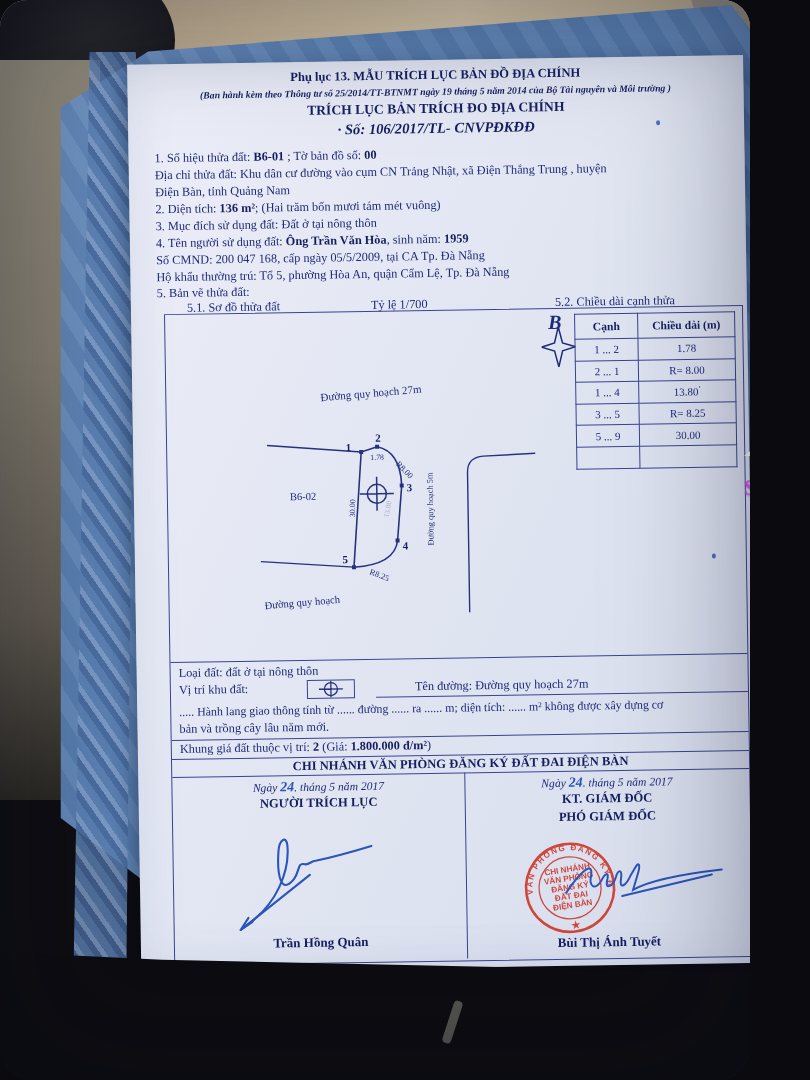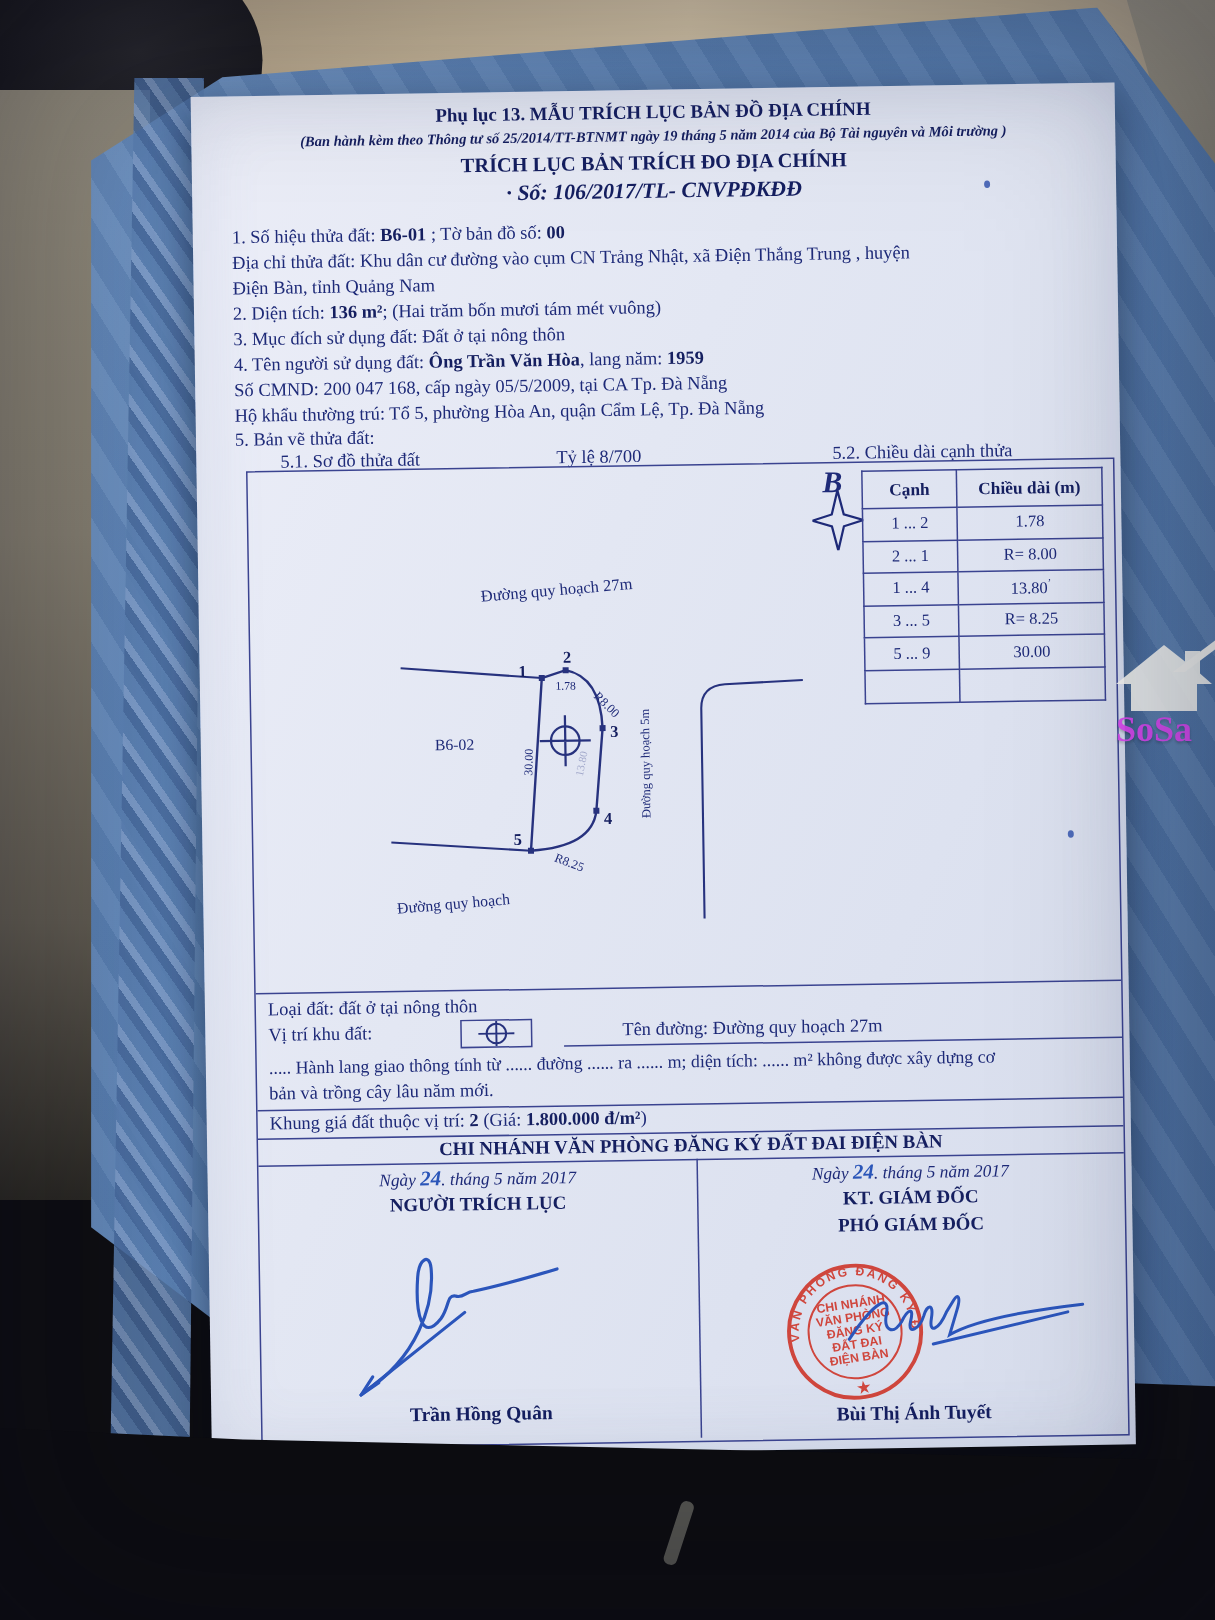--- a/index.html
+++ b/index.html
@@ -1,17 +1,17 @@
 <!DOCTYPE html>
 <html><head>
 <meta charset="utf-8">
 <style>
   html,body{margin:0;padding:0;background:#0b0b0f;}
-  .scene{position:relative;width:810px;height:1080px;overflow:hidden;
-         font-family:"Liberation Serif",serif;background:#0e0e12;}
+  .scene{position:relative;width:750px;height:1080px;overflow:hidden;
+         font-family:"Liberation Serif",serif;background:#0e0e12;border-radius:27px;}
 
   
   .floor-top{position:absolute;left:0;top:0;width:810px;height:170px;
     background:linear-gradient(100deg,#a4947c 0%,#c3b396 35%,#cfc0a4 55%,#b4a78e 80%,#9a9183 100%);}
   .concrete-tr{position:absolute;right:0;top:0;width:140px;height:190px;
     background:radial-gradient(circle at 20% 30%, #55524a 0 3px, transparent 4px),
                radial-gradient(circle at 70% 60%, #4e4b44 0 4px, transparent 5px),
                radial-gradient(circle at 45% 80%, #5a574e 0 3px, transparent 4px),
                linear-gradient(160deg,#928e82,#7e7a6e);
     clip-path:polygon(58% 0,100% 0,100% 100%,98% 100%);}
@@ -95,26 +95,26 @@
       <div class="line ctr b" style="top:26px;font-size:9.7px;font-style:italic;">(Ban hành kèm theo Thông tư số 25/2014/TT-BTNMT ngày 19 tháng 5 năm 2014 của Bộ Tài nguyên và Môi trường )</div>
       <div class="line ctr b" style="top:41px;font-size:13.6px;">TRÍCH LỤC BẢN TRÍCH ĐO ĐỊA CHÍNH</div>
       <div class="line ctr b" style="top:60px;font-size:14.6px;font-style:italic;">· Số: 106/2017/TL- CNVPĐKĐĐ</div>
       <div class="pen-dot" style="left:528px;top:64px;"></div>
 
       <div class="line" style="left:26px;top:87px;"><span>1. Số hiệu thửa đất: </span><span class="b">B6-01</span><span> ; Tờ bản đồ số: </span><span class="b">00</span></div>
       <div class="line" style="left:26px;top:104px;">Địa chỉ thửa đất: Khu dân cư đường vào cụm CN Trảng Nhật, xã Điện Thắng Trung , huyện</div>
       <div class="line" style="left:26px;top:121px;">Điện Bàn, tỉnh Quảng Nam</div>
       <div class="line" style="left:26px;top:138px;"><span>2. Diện tích: </span><span class="b">136 m²</span><span>;      (Hai trăm bốn mươi tám mét vuông)</span></div>
       <div class="line" style="left:26px;top:155px;">3. Mục đích sử dụng đất: Đất ở tại nông thôn</div>
-      <div class="line" style="left:26px;top:172px;"><span>4. Tên người sử dụng đất: </span><span class="b">Ông Trần Văn Hòa</span><span>, lang năm: </span><span class="b">1959</span></div>
+      <div class="line" style="left:26px;top:172px;"><span>4. Tên người sử dụng đất: </span><span class="b">Ông Trần Văn Hòa</span><span>, sinh năm: </span><span class="b">1959</span></div>
       <div class="line" style="left:26px;top:189px;">Số CMND: 200 047 168, cấp ngày 05/5/2009, tại CA Tp. Đà Nẵng</div>
       <div class="line" style="left:26px;top:206px;">Hộ khẩu thường trú: Tổ 5, phường Hòa An, quận Cẩm Lệ, Tp. Đà Nẵng</div>
       <div class="line" style="left:26px;top:222px;">5. Bản vẽ thửa đất:</div>
       <div class="line" style="left:56px;top:237px;">5.1. Sơ đồ thửa đất</div>
-      <div class="line" style="left:240px;top:237px;">Tỷ lệ 8/700</div>
+      <div class="line" style="left:240px;top:237px;">Tỷ lệ 1/700</div>
       <div class="line" style="left:424px;top:237px;">5.2. Chiều dài cạnh thửa</div>
 
       <div class="frame">
 
         <div class="north-b">B</div>
         <svg width="34" height="40" style="position:absolute;left:376px;top:18px;">
           <polygon points="17,0 21,16 34,20 21,24 17,40 13,24 0,20 13,16" fill="none" stroke="#1e2a78" stroke-width="1.5"></polygon>
         </svg>
 
         <table class="side-table">

